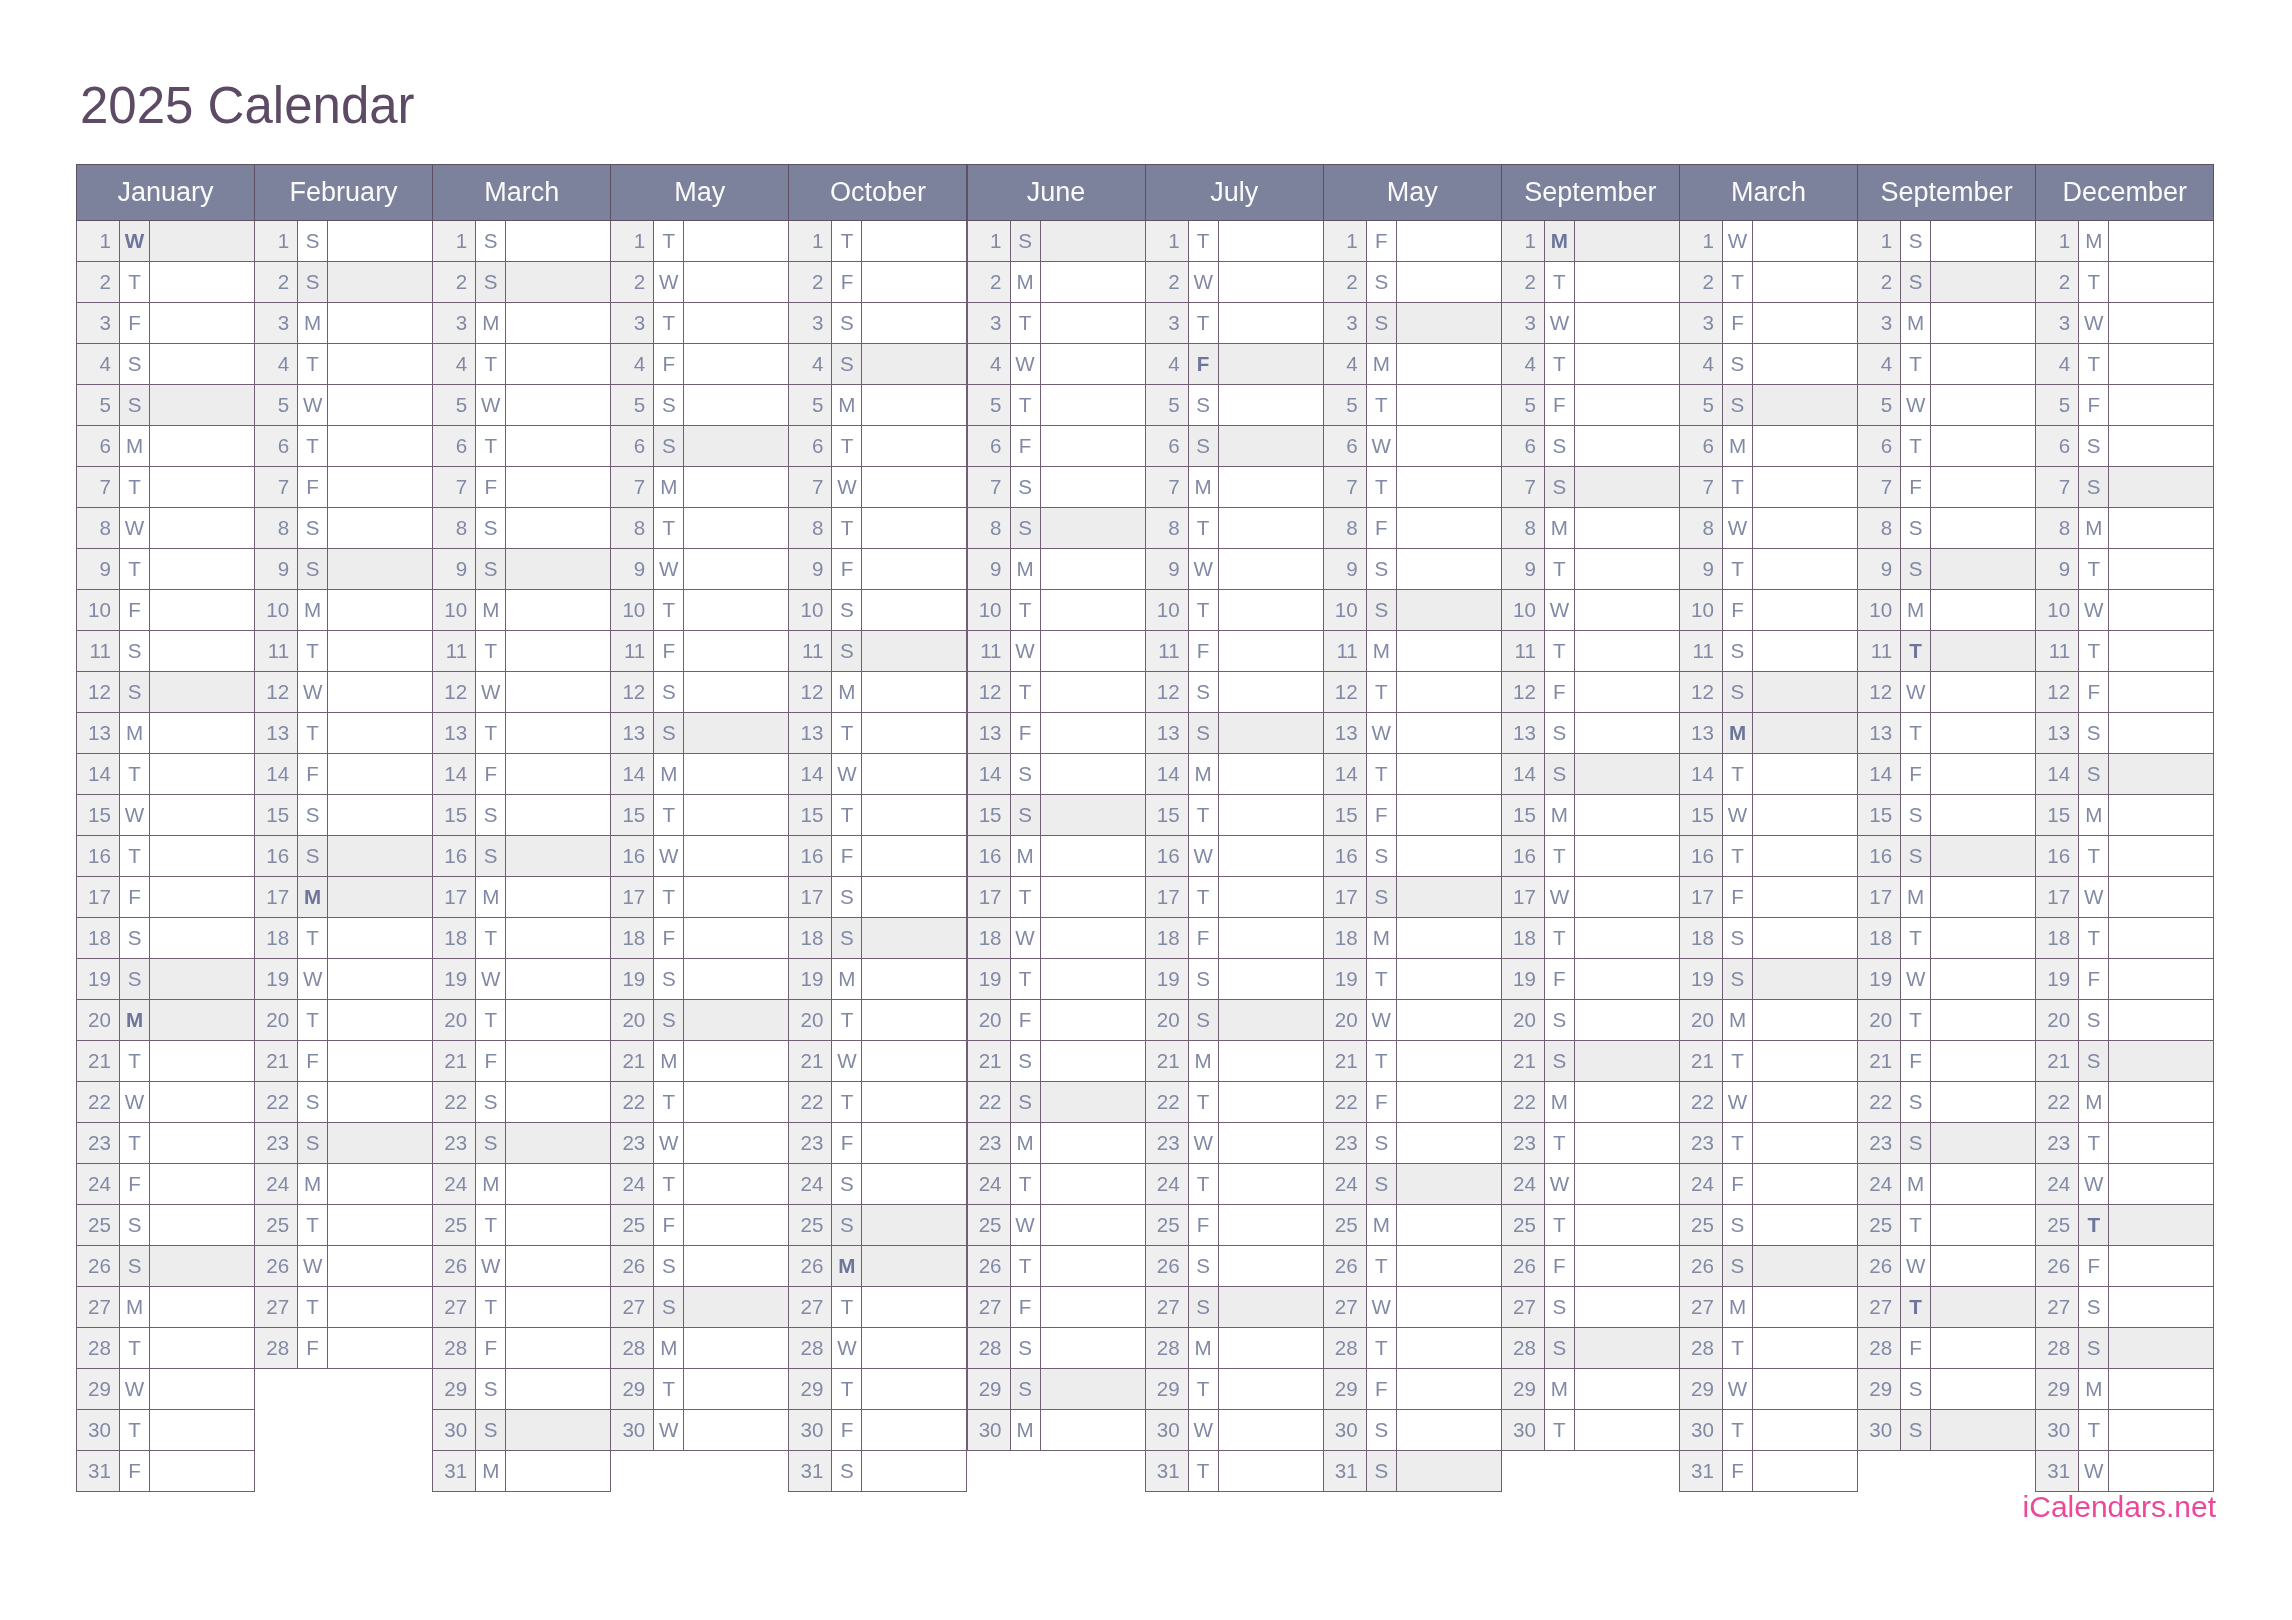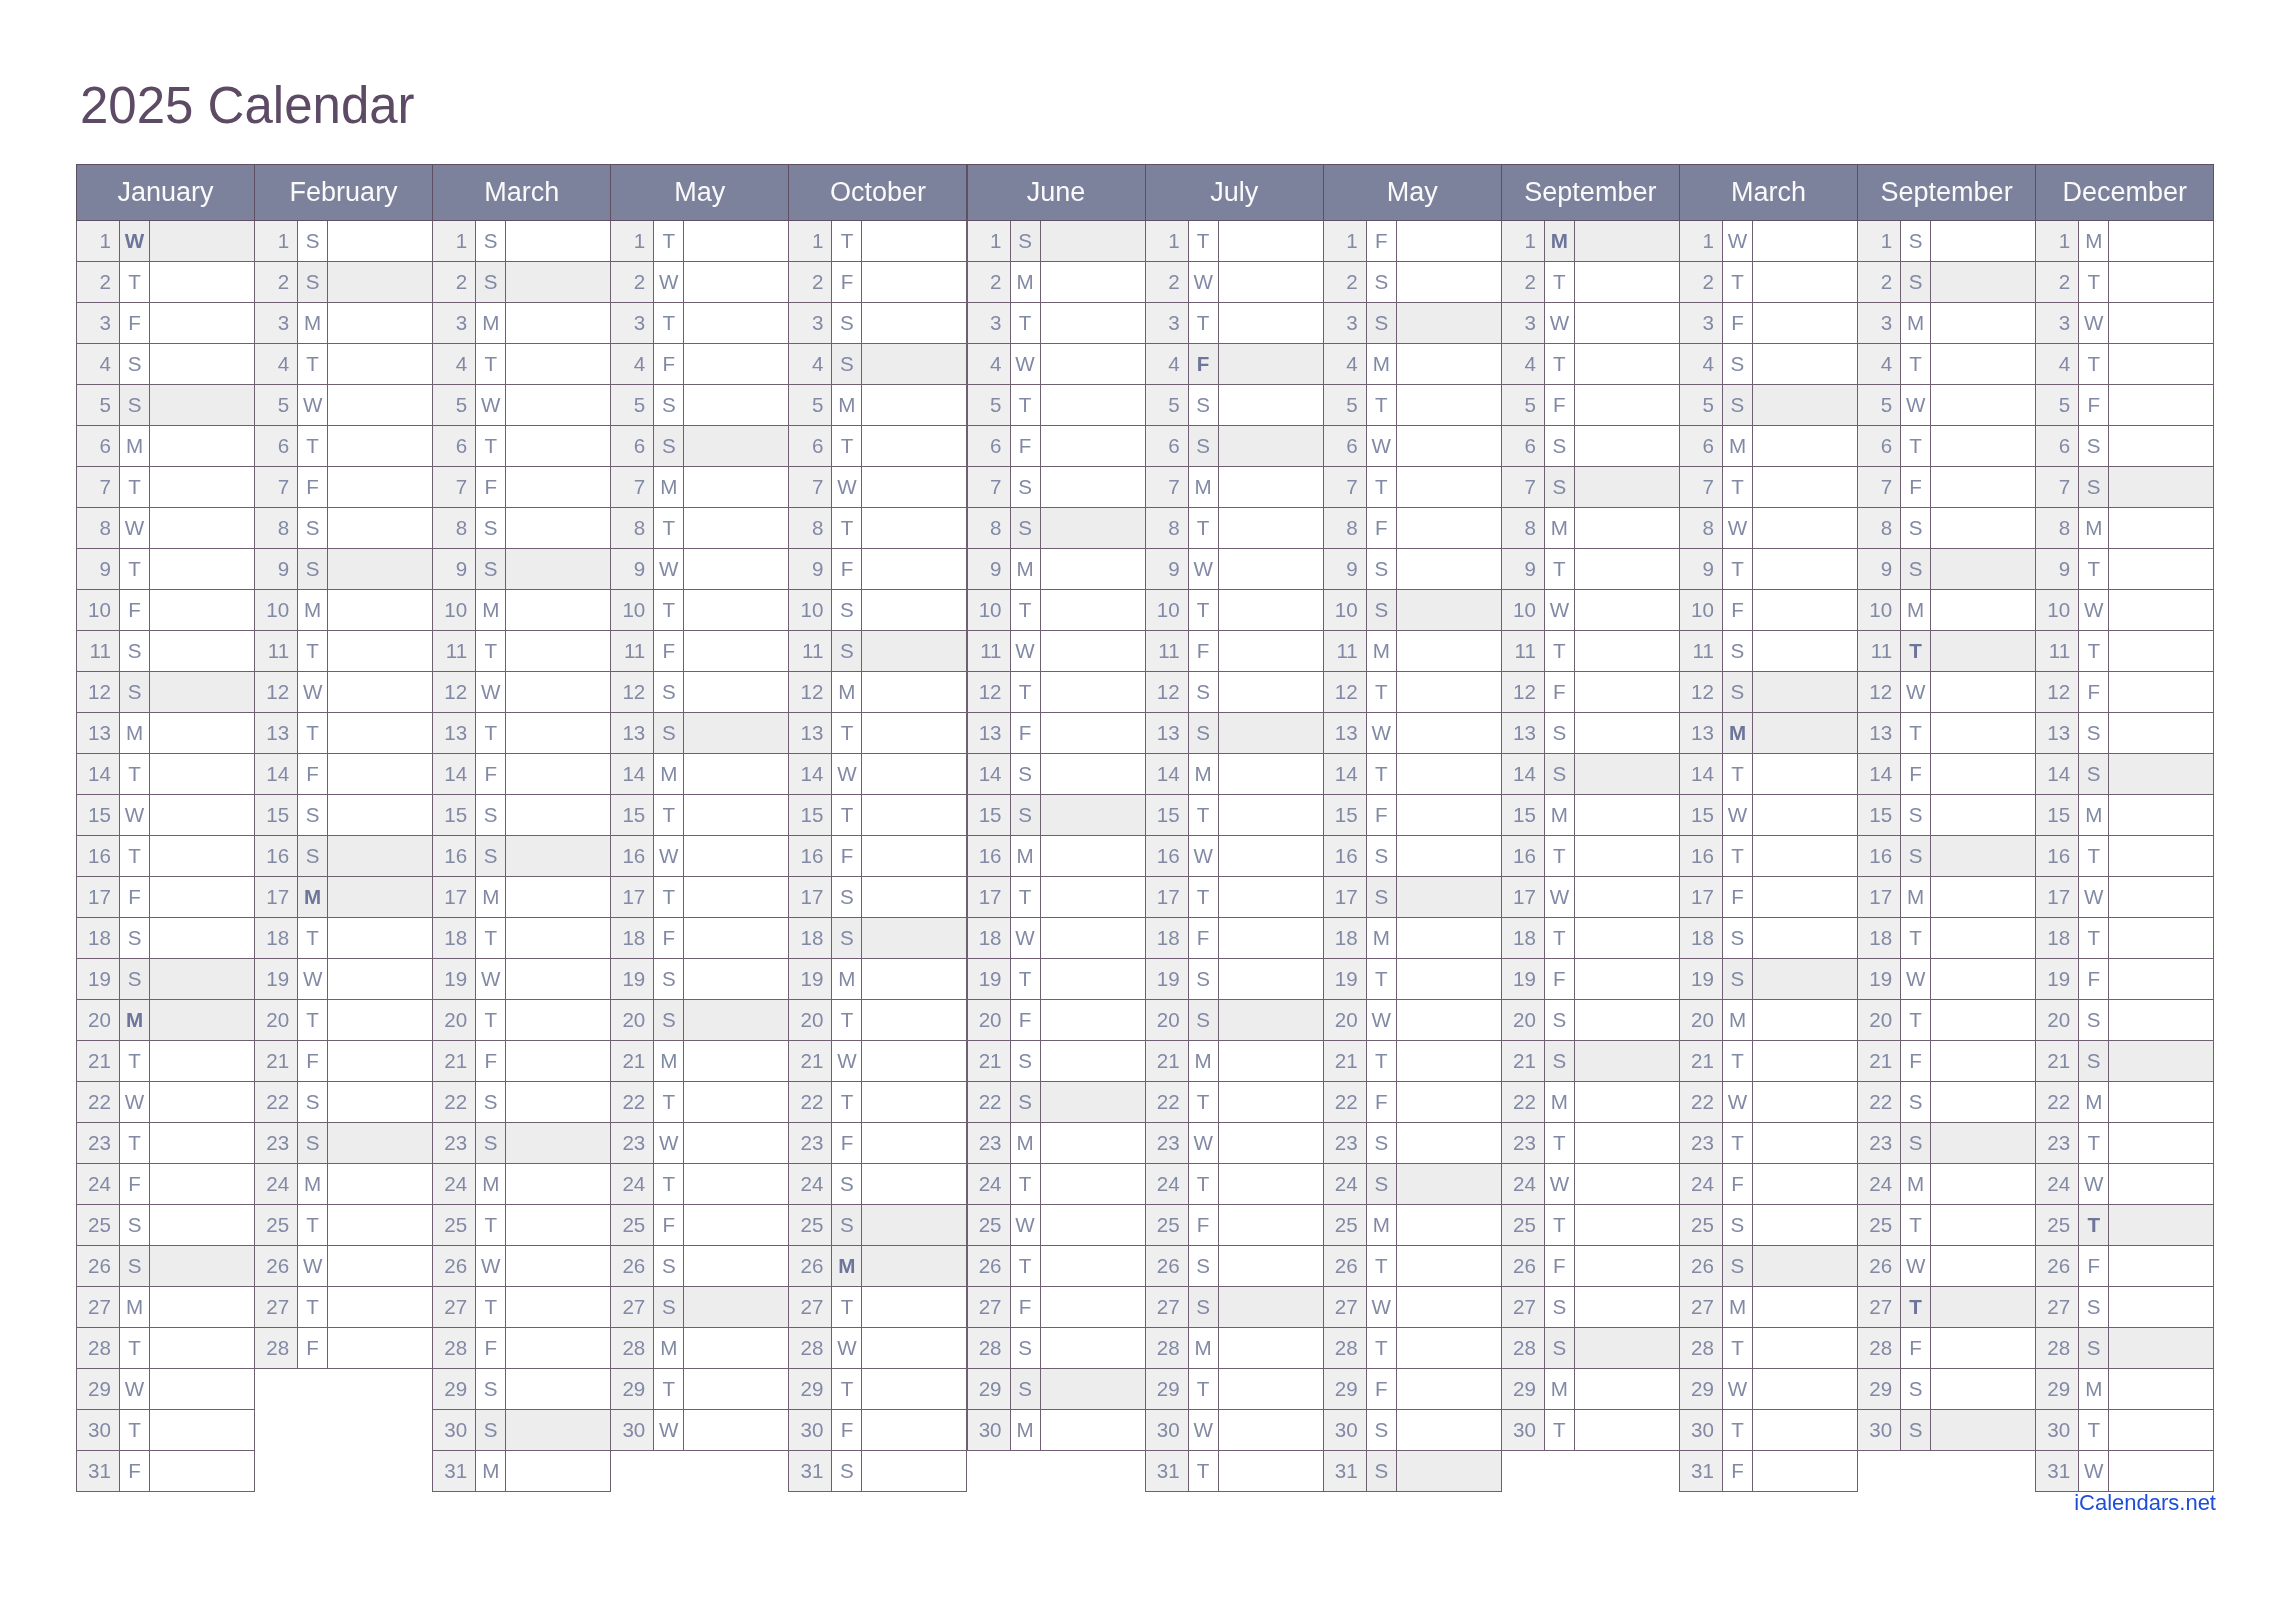--- a/index.html
+++ b/index.html
@@ -82,22 +82,22 @@
   .dow.holiday {
     font-weight: bold;
     color: #6d769a;
   }
   .footer-label {
     position: absolute;
     left: 76px;
     top: 1490px;
     width: 2140px;
     text-align: right;
-    font-size: 22px;
-    color: #1d4ed8;
+    font-size: 30px;
+    color: #ec4899;
   }
 </style>
 </head>
 <body>
 
 <h1 class="page-title">2025 Calendar</h1>
 
 <div class="calendar">
     <div class="month">
       <div class="month-header">January</div>

